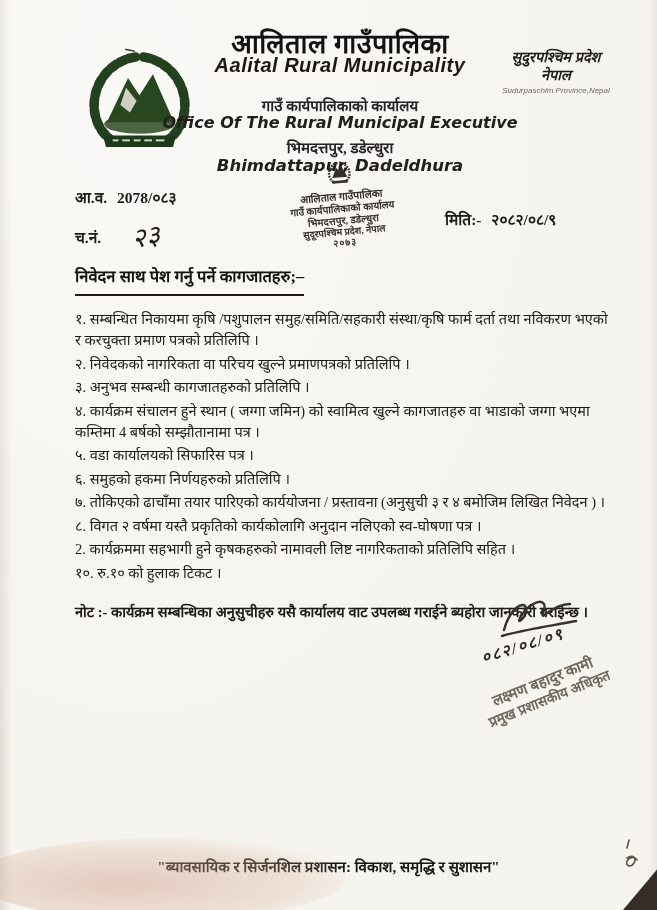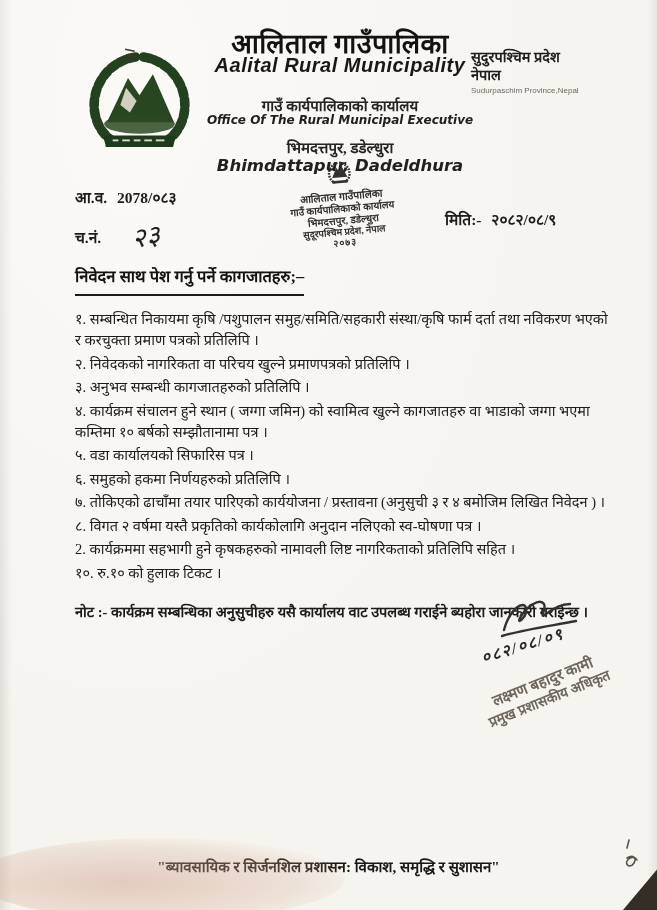--- a/index.html
+++ b/index.html
@@ -16,27 +16,27 @@
   }
   .abs{position:absolute;}
   .center{text-align:center;}
 
   
   .hdr{left:110px;top:0;width:460px;}
   .title-np{top:24px;left:0;width:100%;font-size:27px;font-weight:700;letter-spacing:.5px;color:#141210;}
   .title-en{top:54px;left:0;width:100%;font-size:20px;font-weight:700;font-style:italic;
             font-family:Liberation Sans, sans-serif;letter-spacing:.5px;color:#1b1713;}
   .office-np{top:95px;left:0;width:100%;font-size:15px;font-weight:600;color:#262422;}
-  .office-en{top:113px;left:0;width:100%;font-size:12px;font-weight:600;font-style:italic;
+  .office-en{top:113px;left:0;width:100%;font-size:16px;font-weight:600;font-style:italic;
              font-family:"DejaVu Sans","Liberation Sans",sans-serif;color:#22201d;}
   .place-np{top:137px;left:0;width:100%;font-size:15px;font-weight:600;color:#262422;}
   .place-en{top:156px;left:0;width:100%;font-size:16.5px;font-weight:600;font-style:italic;
             font-family:"DejaVu Sans","Liberation Sans",sans-serif;color:#22201d;}
 
-  .province{right:16px;top:48px;width:170px;text-align:left;line-height:1.25;}
+  .province{right:16px;top:48px;width:170px;text-align:center;line-height:1.25;font-style:italic;}
   .province .l1{font-size:14.5px;font-weight:600;}
   .province .l2{font-size:14.5px;font-weight:600;}
   .province .l3{font-size:8px;color:#6b675f;font-family:"Liberation Sans",sans-serif;margin-top:2px;}
 
   .logo{left:82px;top:44px;width:115px;height:118px;}
 
   
   .stamp{left:250px;top:160px;width:184px;text-align:center;transform:rotate(-5deg);
          color:#34312d;line-height:1.18;z-index:5;}
   .stamp .s1{font-size:10.5px;font-weight:700;}
@@ -148,21 +148,21 @@
     <span class="lbl">मिति:-</span>
     <span>२०८२/०८/९</span>
   </div>
 
   <div class="abs bodyblk">
     <span class="heading">निवेदन साथ पेश गर्नु पर्ने कागजातहरु;–</span>
     <div class="items">
       <p>१. सम्बन्धित निकायमा कृषि /पशुपालन समुह/समिति/सहकारी संस्था/कृषि फार्म दर्ता तथा नविकरण भएको र करचुक्ता प्रमाण पत्रको प्रतिलिपि ।</p>
       <p>२. निवेदकको नागरिकता वा परिचय खुल्ने प्रमाणपत्रको प्रतिलिपि ।</p>
       <p>३. अनुभव सम्बन्धी कागजातहरुको प्रतिलिपि ।</p>
-      <p>४. कार्यक्रम संचालन हुने स्थान ( जग्गा जमिन) को स्वामित्व खुल्ने कागजातहरु वा भाडाको जग्गा भएमा कम्तिमा १० बर्षको सम्झौतानामा पत्र ।</p>
+      <p>४. कार्यक्रम संचालन हुने स्थान ( जग्गा जमिन) को स्वामित्व खुल्ने कागजातहरु वा भाडाको जग्गा भएमा कम्तिमा 4 बर्षको सम्झौतानामा पत्र ।</p>
       <p>५. वडा कार्यालयको सिफारिस पत्र ।</p>
       <p>६. समुहको हकमा  निर्णयहरुको प्रतिलिपि ।</p>
       <p>७. तोकिएको ढाचाँमा तयार पारिएको कार्ययोजना / प्रस्तावना (अनुसुची ३ र ४ बमोजिम लिखित निवेदन ) ।</p>
       <p>८. विगत २ वर्षमा यस्तै प्रकृतिको कार्यकोलागि अनुदान नलिएको स्व-घोषणा पत्र ।</p>
       <p>2. कार्यक्रममा सहभागी हुने कृषकहरुको नामावली लिष्ट नागरिकताको प्रतिलिपि सहित ।</p>
       <p>१०. रु.१० को हुलाक टिकट ।</p>
     </div>
     <div class="note">नोट :- कार्यक्रम सम्बन्धिका अनुसुचीहरु यसै कार्यालय वाट उपलब्ध गराईने ब्यहोरा जानकारी गराईन्छ ।</div>
   </div>
 

